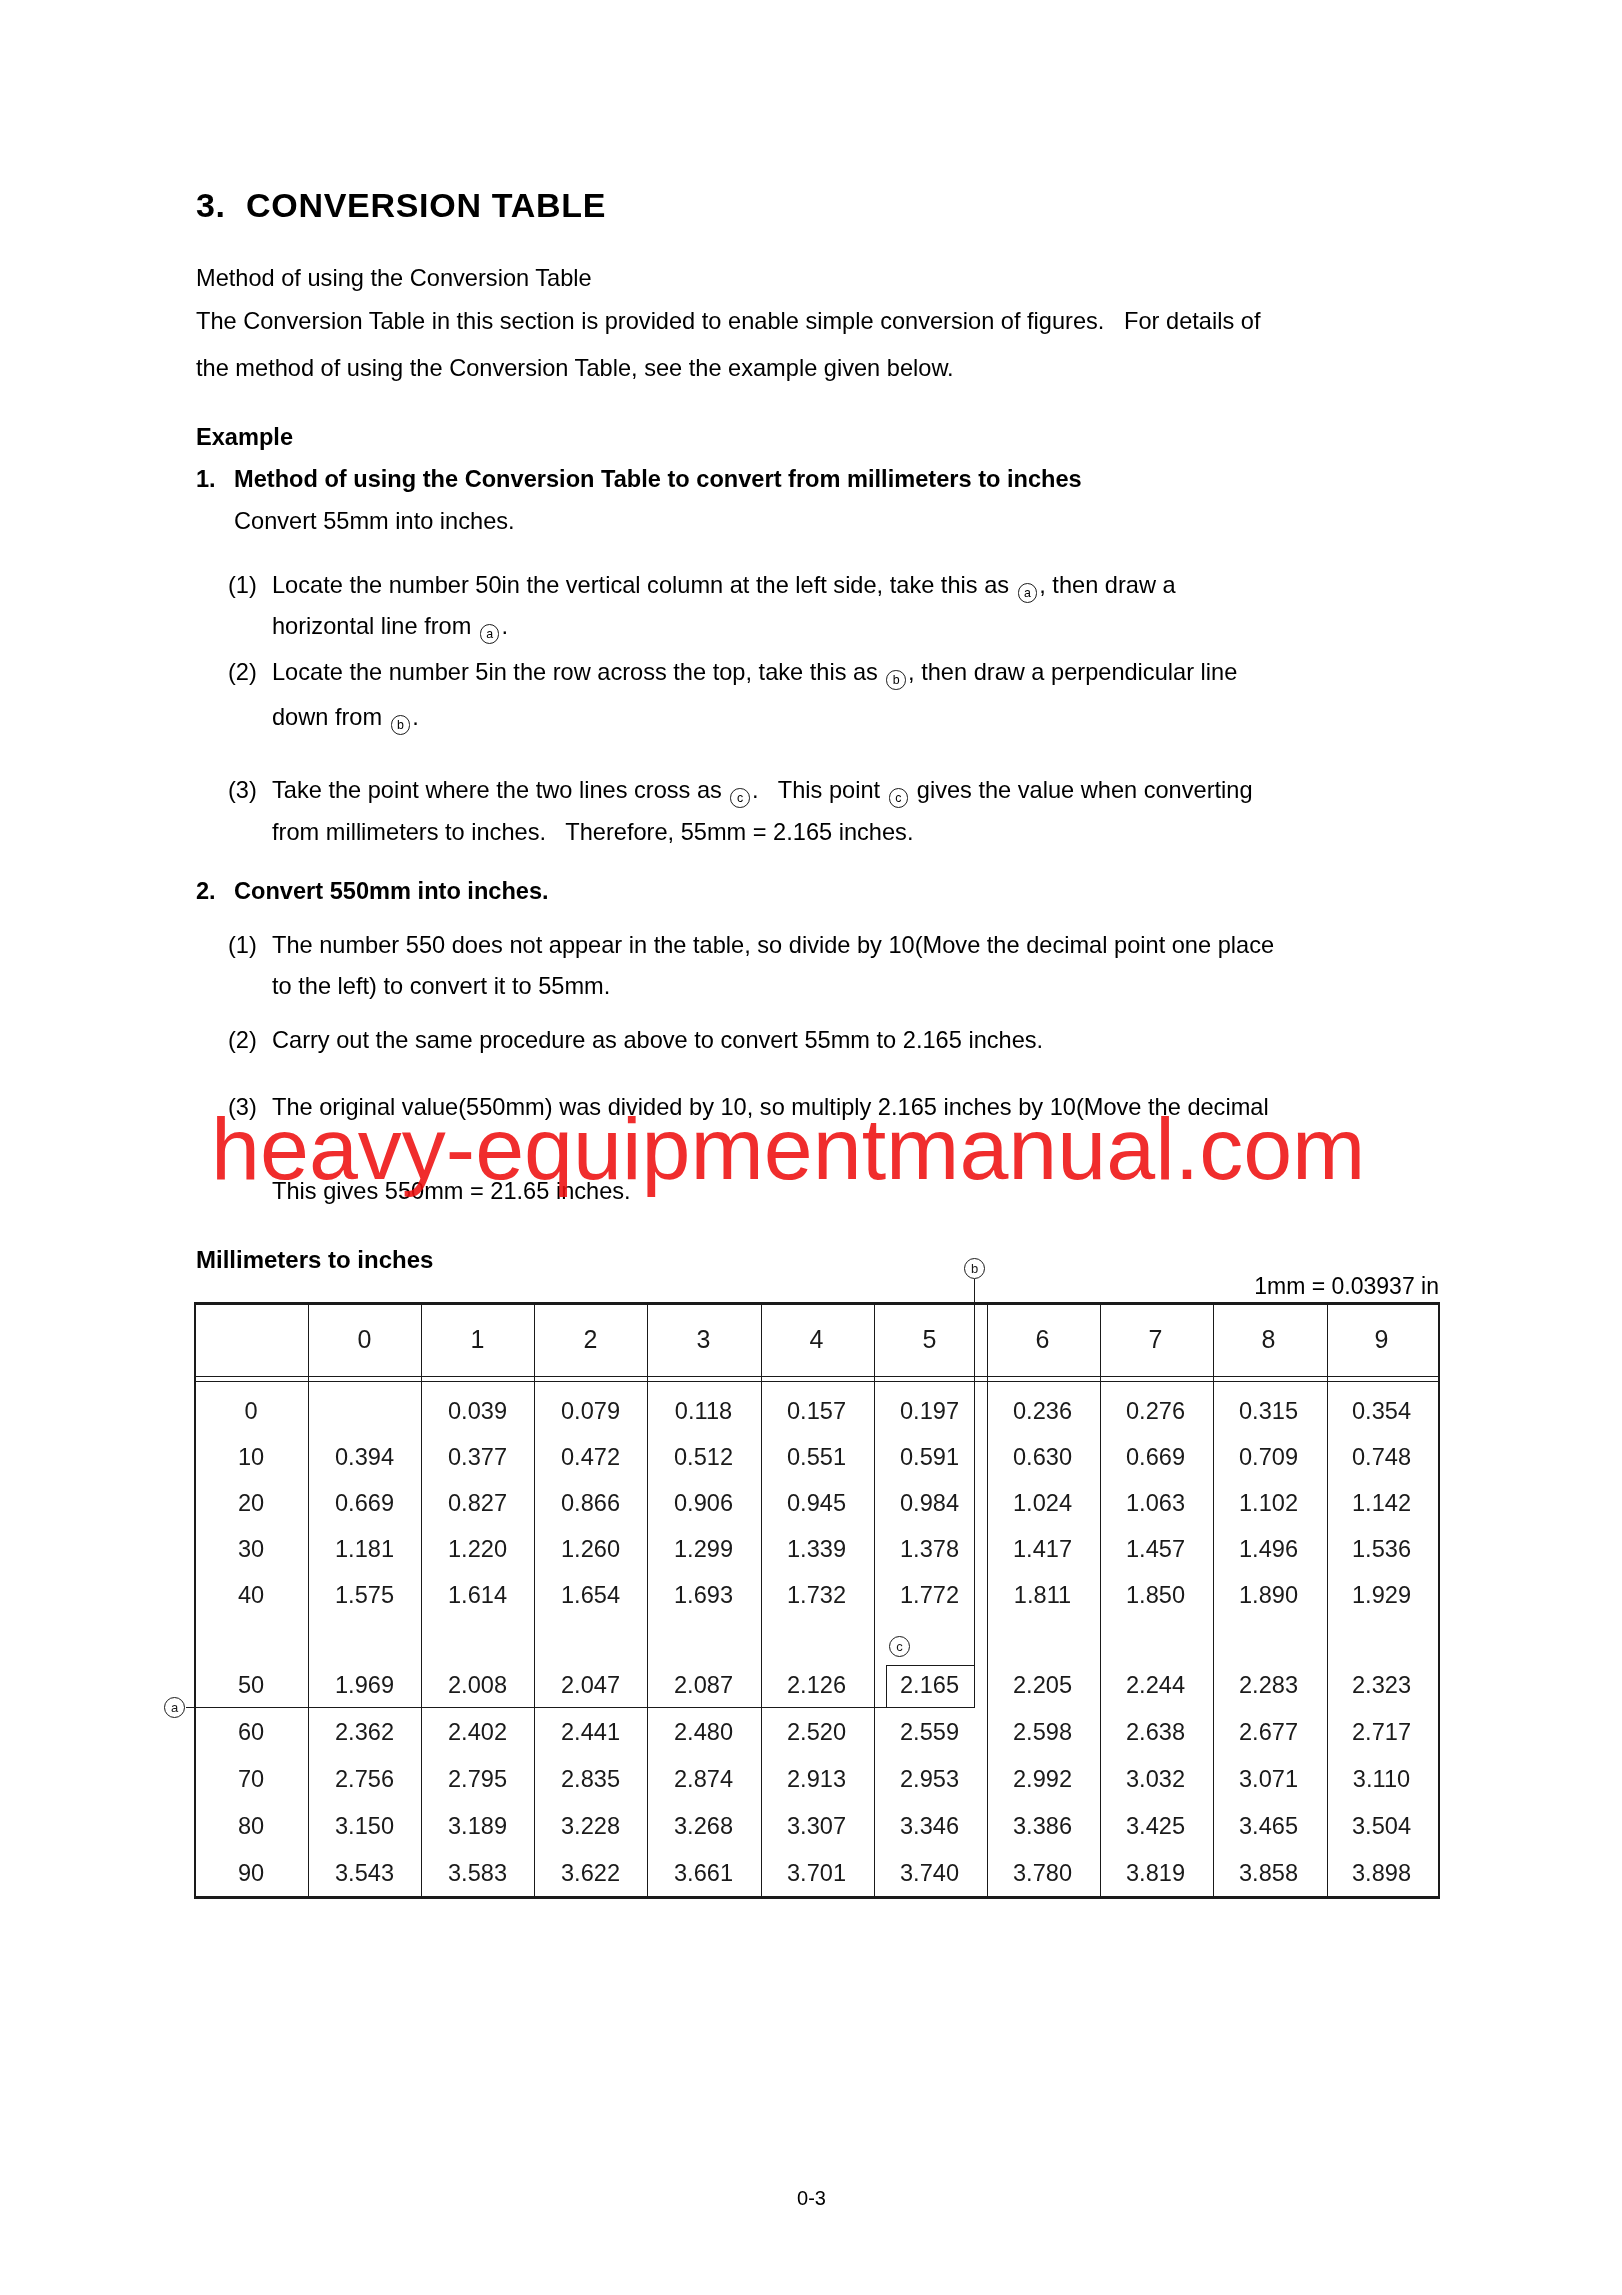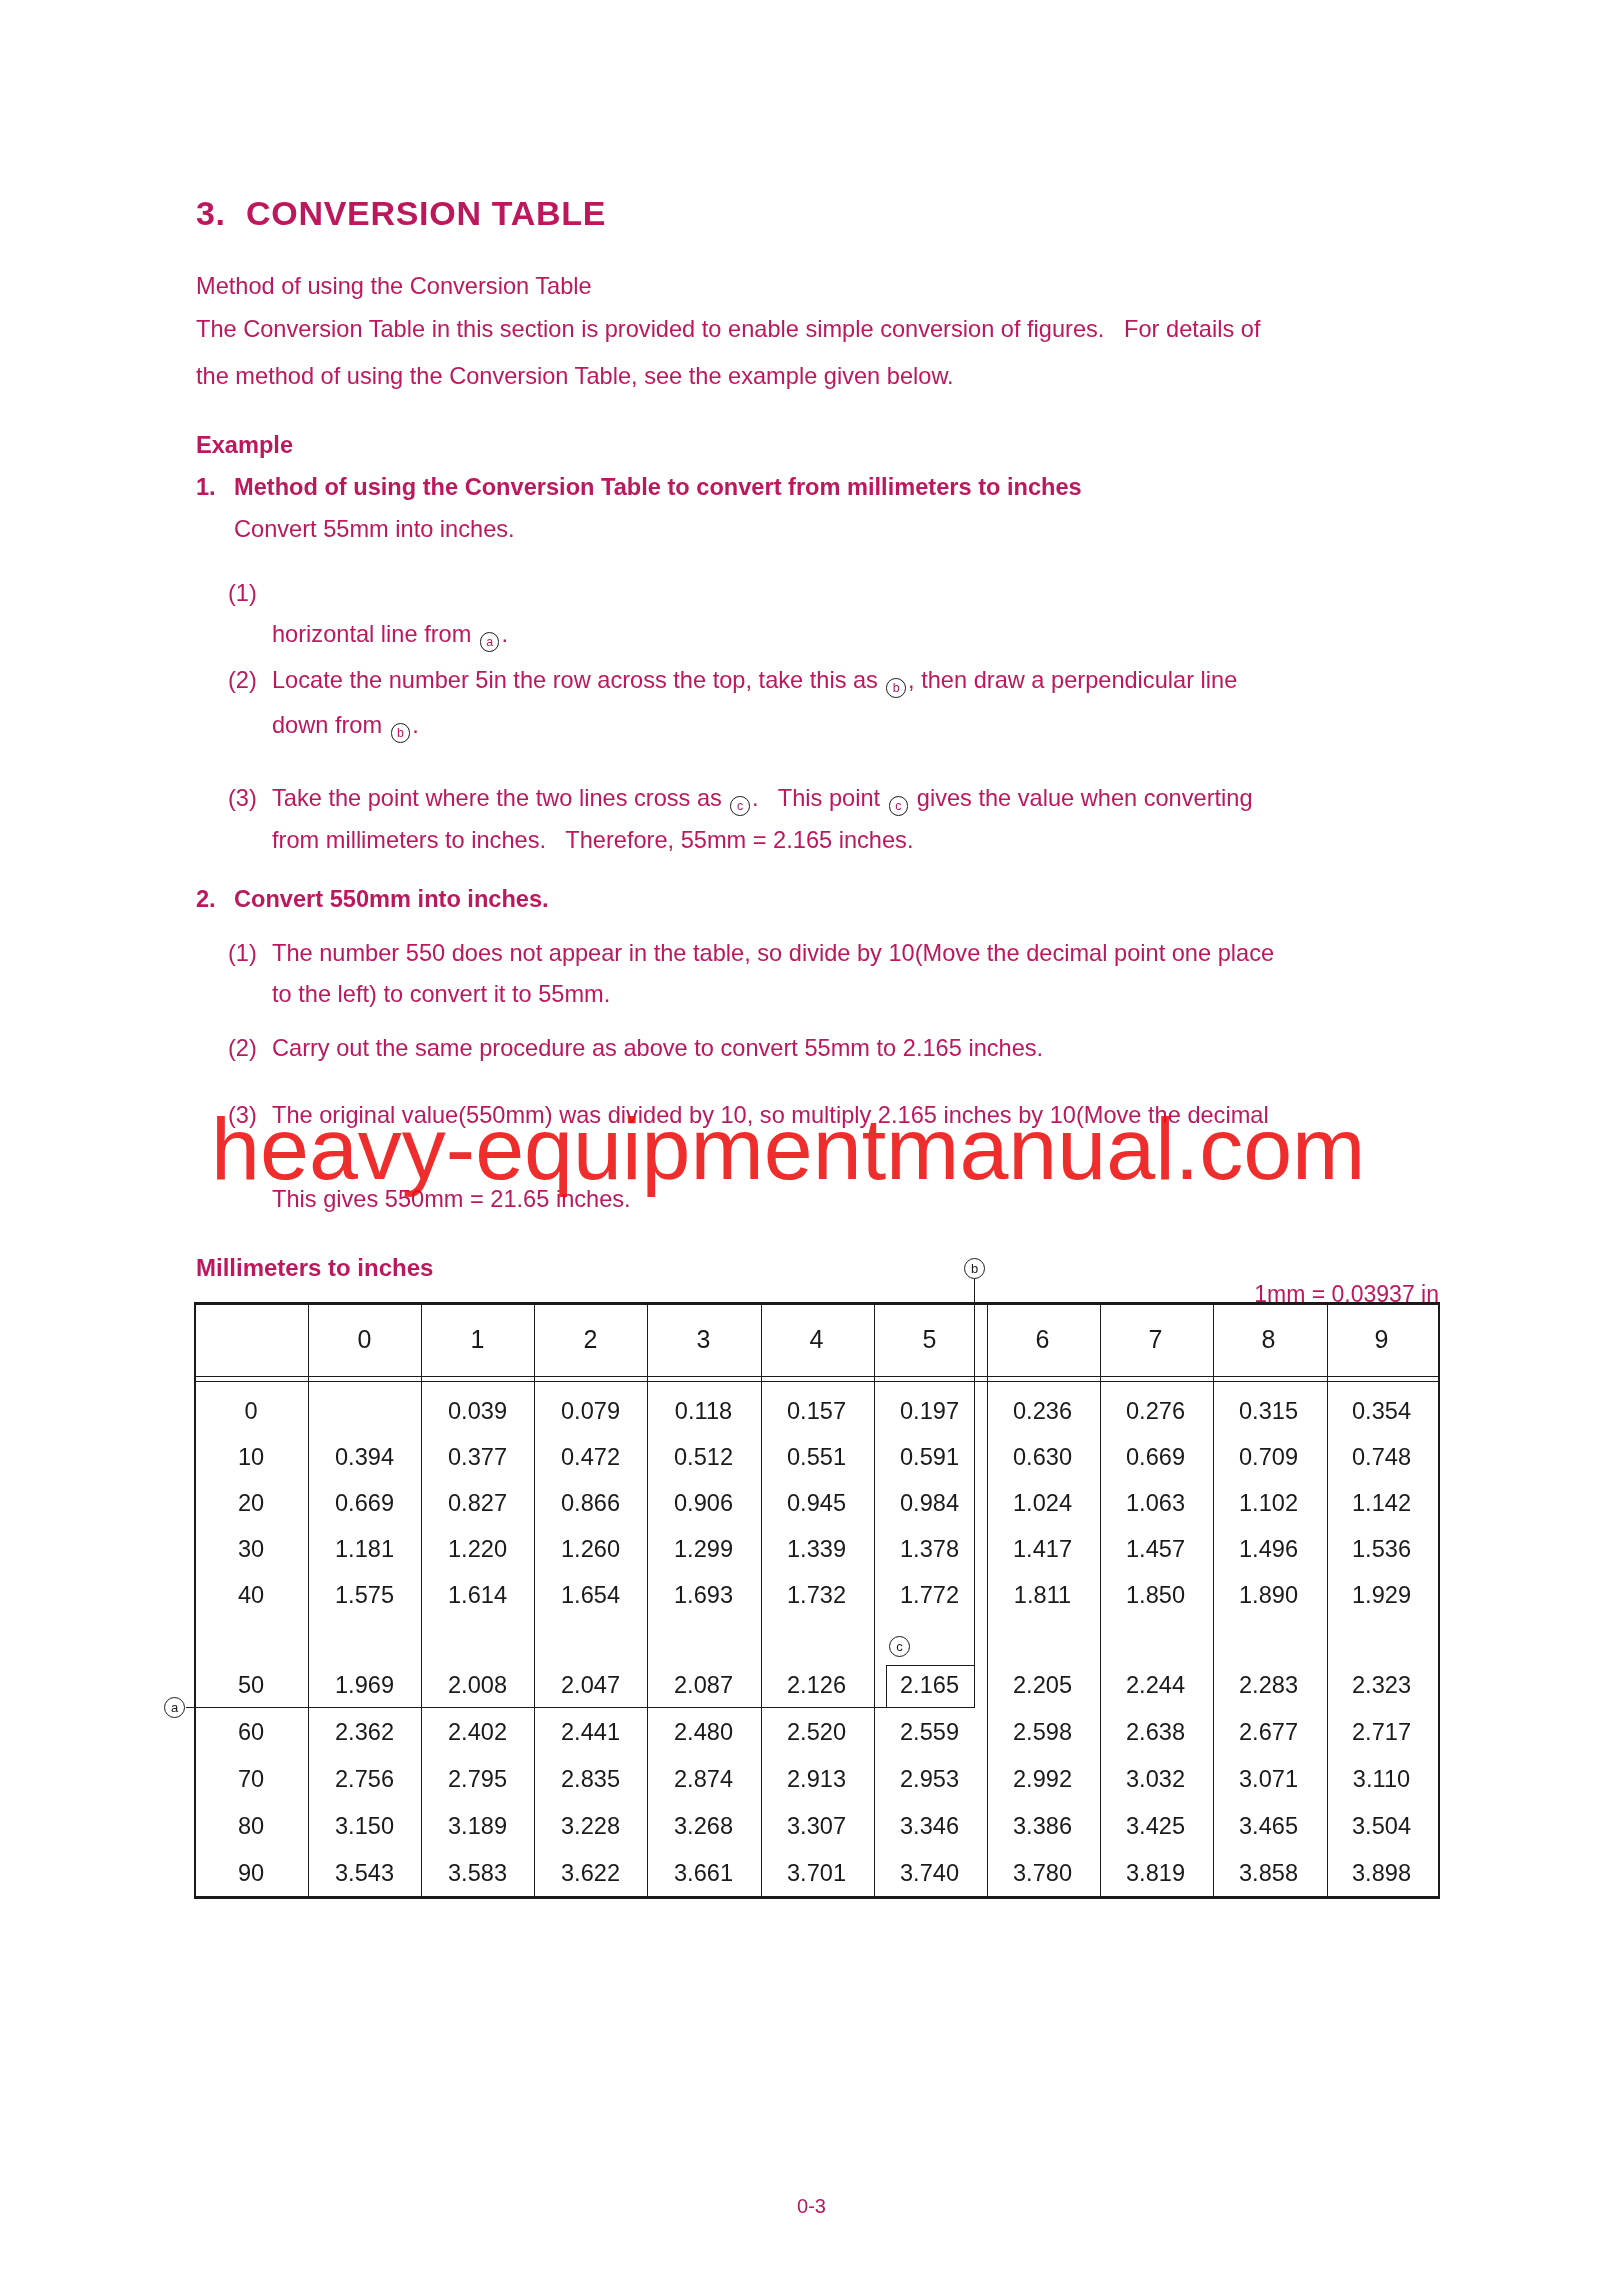--- a/index.html
+++ b/index.html
@@ -1,20 +1,20 @@
 <!DOCTYPE html>
 <html style="font-size:10.5px"><head>
 <meta charset="utf-8">
 <style>
   html,body{margin:0;padding:0;background:#888;}
   .page{
     position:relative;width:1623px;height:2295px;background:#ffffff;margin:0 auto;
     font-family:"Liberation Sans","DejaVu Sans",sans-serif;color:#1a1a1a;overflow:hidden;
   }
-  .t{position:absolute;font-size:23.6px;line-height:29px;white-space:pre;color:#be185d;z-index:3;margin-top:8px;}
+  .t{position:absolute;font-size:23.6px;line-height:29px;white-space:pre;color:#000000;z-index:3;}
   .b{font-weight:bold;}
   .title{font-size:34px;line-height:39px;font-weight:bold;letter-spacing:0.7px;}
   .ic{
     display:inline-flex;width:19.6px;height:19.6px;border:1.3px solid #1a1a1a;border-radius:50%;
     align-items:center;justify-content:center;font-size:12.4px;line-height:1;
     vertical-align:-3.9px;margin:0 2px;box-sizing:border-box;
   }
   .ann{
     position:absolute;width:21px;height:21px;border:1.3px solid #1a1a1a;border-radius:50%;
     display:flex;align-items:center;justify-content:center;font-size:13px;line-height:1;
@@ -49,20 +49,21 @@
   <div class="t" style="left:196px;top:354px;">the method of using the Conversion Table, see the example given below.</div>
   <div class="t" style="left:196px;top:307px;">The Conversion Table in this section is provided to enable simple conversion of figures.   For details of</div>
 
   <div class="t b" style="left:196px;top:423px;">Example</div>
 
   <div class="t b" style="left:196px;top:465px;">1.</div>
   <div class="t b" style="left:234px;top:465px;">Method of using the Conversion Table to convert from millimeters to inches</div>
   <div class="t" style="left:234px;top:507px;">Convert 55mm into inches.</div>
 
   <div class="t" style="left:228px;top:571px;">(1)</div>
+  <div class="t" style="left:272px;top:571px;">Locate the number 50in the vertical column at the left side, take this as <span class="ic">a</span>, then draw a</div>
   <div class="t" style="left:272px;top:612px;">horizontal line from <span class="ic">a</span>.</div>
 
   <div class="t" style="left:228px;top:658px;">(2)</div>
   <div class="t" style="left:272px;top:658px;">Locate the number 5in the row across the top, take this as <span class="ic">b</span>, then draw a perpendicular line</div>
   <div class="t" style="left:272px;top:703px;">down from <span class="ic">b</span>.</div>
 
   <div class="t" style="left:228px;top:776px;">(3)</div>
   <div class="t" style="left:272px;top:776px;">Take the point where the two lines cross as <span class="ic">c</span>.   This point <span class="ic">c</span> gives the value when converting</div>
   <div class="t" style="left:272px;top:818px;">from millimeters to inches.   Therefore, 55mm = 2.165 inches.</div>
 

